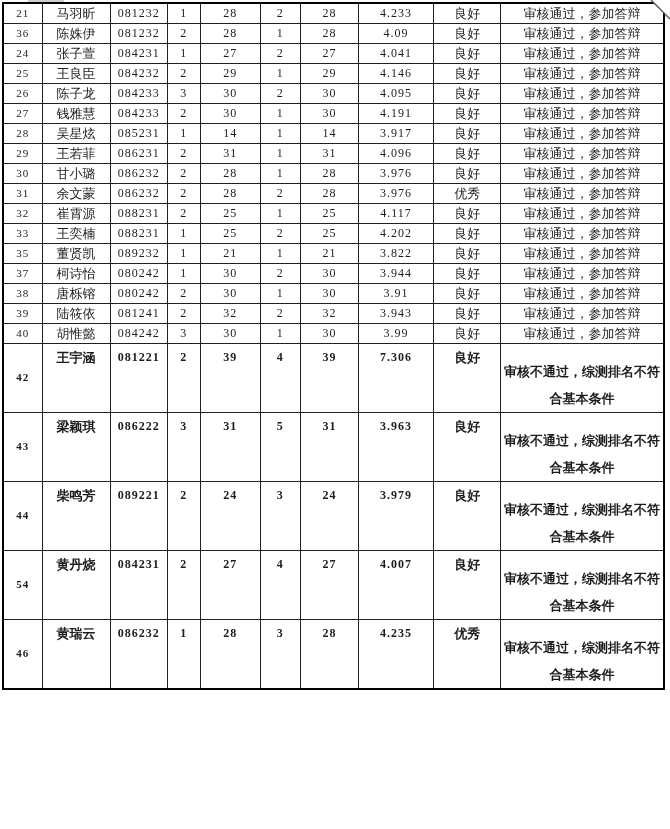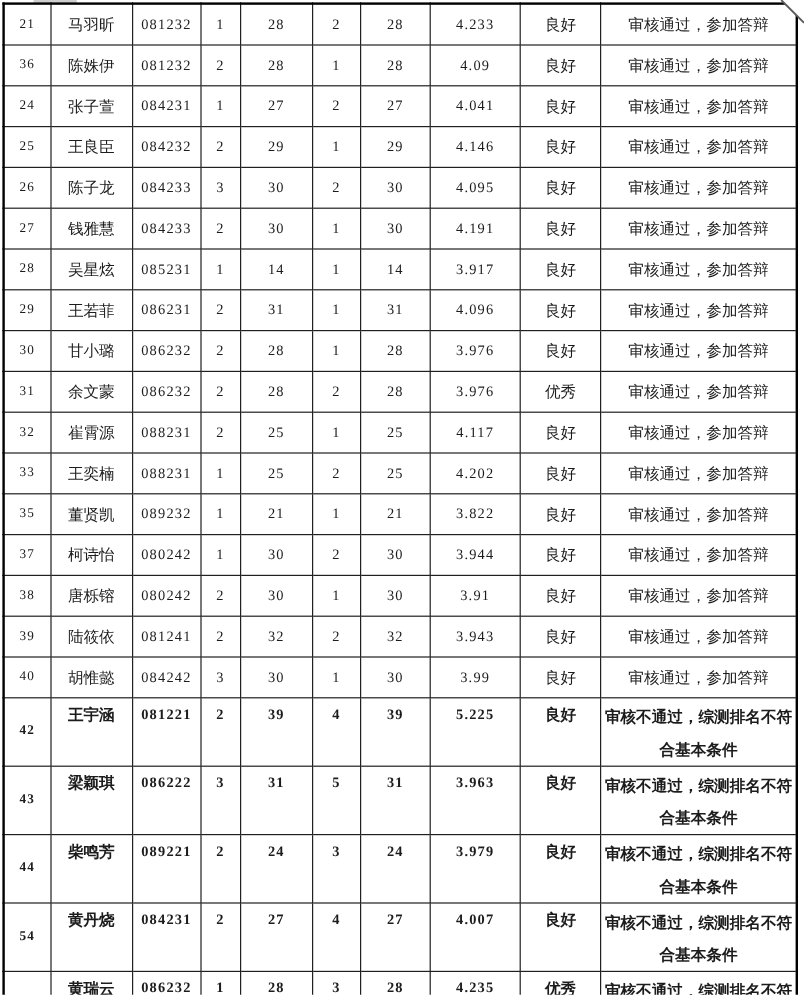--- a/index.html
+++ b/index.html
@@ -12,28 +12,28 @@
   table{
     border-collapse:collapse;table-layout:fixed;width:663px;
     border:2px solid #000;
   }
   td{
     border:1px solid #202020;
     text-align:center;vertical-align:middle;
     font-size:13px;line-height:15px;
     padding:0 2px;overflow:hidden;white-space:nowrap;
   }
-  tr.short{height:34px;}
+  tr.short{height:20px;}
   tr.tall{height:53px;}
   td.num{font-size:12px;letter-spacing:1px;font-family:"Liberation Serif","DejaVu Serif",serif;}
   td.no{font-size:11px;letter-spacing:1px;}
   td.result{white-space:normal;}
   tr.tall td{vertical-align:top;padding-top:6px;font-weight:bold;}
   tr.tall td.no{vertical-align:middle;padding-top:0;}
-  tr.tall td.result{line-height:27px;padding-top:2px;}
+  tr.tall td.result{line-height:27px;padding-top:14px;}
   
   .frag-topleft{
     position:absolute;left:28px;top:0;width:36px;height:3px;
     background:#cdcdcd;
   }
   .corner-artifact{
     position:absolute;right:0;top:0;width:24px;height:24px;
   }
 </style>
 </head>
@@ -261,21 +261,21 @@
           <td class="result">审核通过，参加答辩</td>
         </tr>
         <tr class="tall">
           <td class="no">42</td>
           <td>王宇涵</td>
           <td class="num">081221</td>
           <td class="num">2</td>
           <td class="num">39</td>
           <td class="num">4</td>
           <td class="num">39</td>
-          <td class="num">5.225</td>
+          <td class="num">7.306</td>
           <td>良好</td>
           <td class="result">审核不通过，综测排名不符合基本条件</td>
         </tr>
         <tr class="tall">
           <td class="no">43</td>
           <td>梁颖琪</td>
           <td class="num">086222</td>
           <td class="num">3</td>
           <td class="num">31</td>
           <td class="num">5</td>

